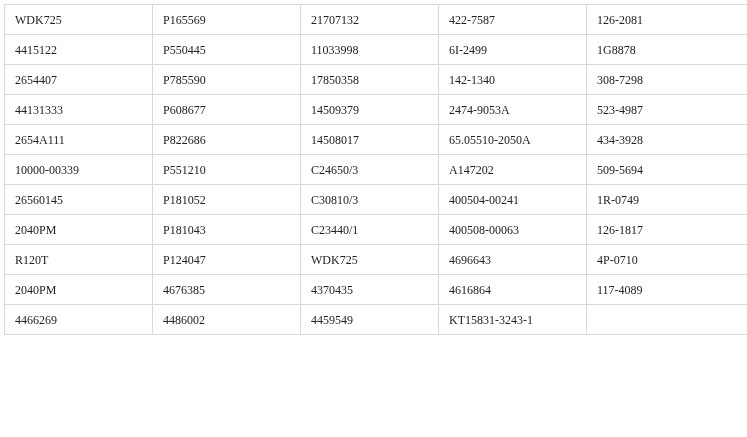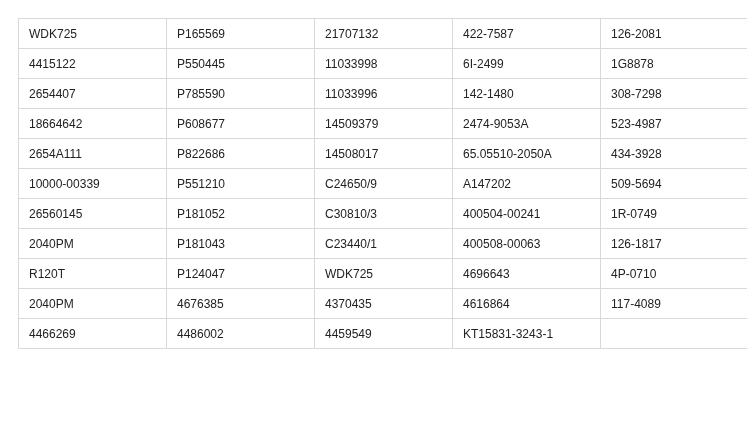--- a/index.html
+++ b/index.html
@@ -11,21 +11,22 @@
     width: 747px;
     height: 437px;
     font-family: "Liberation Sans", sans-serif;
     color: #222222;
     overflow: hidden;
   }
   .table-wrap {
     width: 747px;
     height: 437px;
     box-sizing: border-box;
-    padding: 18px;
+    padding: 4px;
+    font-family: Liberation Serif, serif;
   }
   table.parts-table {
     width: 747px;
     border-collapse: collapse;
     table-layout: fixed;
     font-size: 12px;
   }
   table.parts-table col.c0 { width: 148px; }
   table.parts-table col.c1 { width: 148px; }
   table.parts-table col.c2 { width: 138px; }
@@ -77,42 +78,42 @@
       <tr>
         <td>4415122</td>
         <td>P550445</td>
         <td>11033998</td>
         <td>6I-2499</td>
         <td>1G8878</td>
       </tr>
       <tr>
         <td>2654407</td>
         <td>P785590</td>
-        <td>11033996</td>
-        <td>142-1480</td>
+        <td>17850358</td>
+        <td>142-1340</td>
         <td>308-7298</td>
       </tr>
       <tr>
-        <td>18664642</td>
+        <td>44131333</td>
         <td>P608677</td>
         <td>14509379</td>
         <td>2474-9053A</td>
         <td>523-4987</td>
       </tr>
       <tr>
         <td>2654A111</td>
         <td>P822686</td>
         <td>14508017</td>
         <td>65.05510-2050A</td>
         <td>434-3928</td>
       </tr>
       <tr>
         <td>10000-00339</td>
         <td>P551210</td>
-        <td>C24650/9</td>
+        <td>C24650/3</td>
         <td>A147202</td>
         <td>509-5694</td>
       </tr>
       <tr>
         <td>26560145</td>
         <td>P181052</td>
         <td>C30810/3</td>
         <td>400504-00241</td>
         <td>1R-0749</td>
       </tr>

